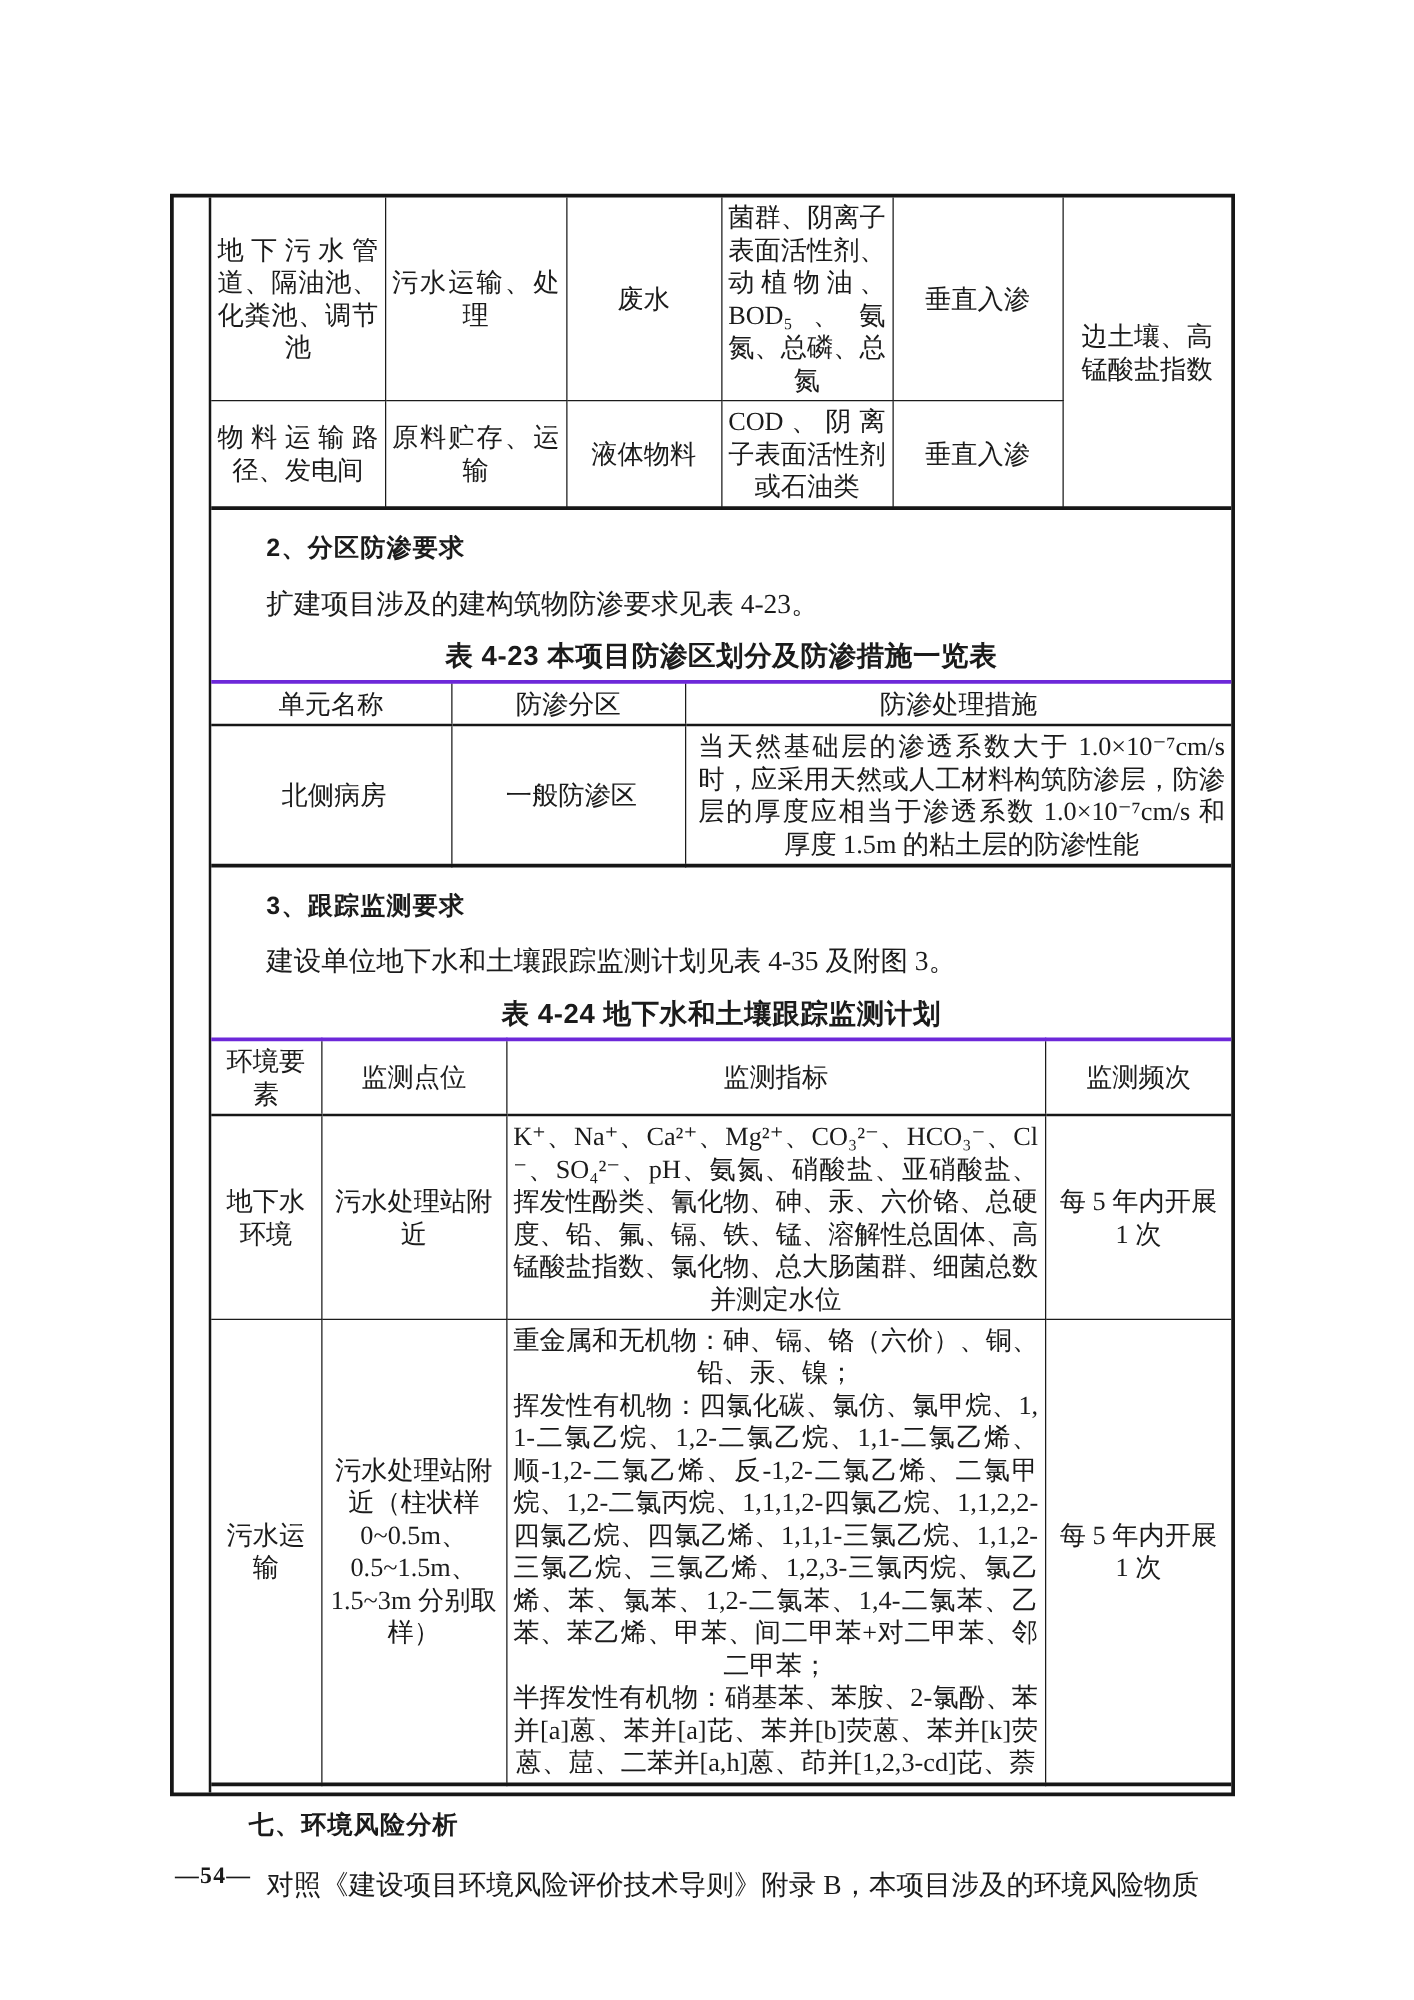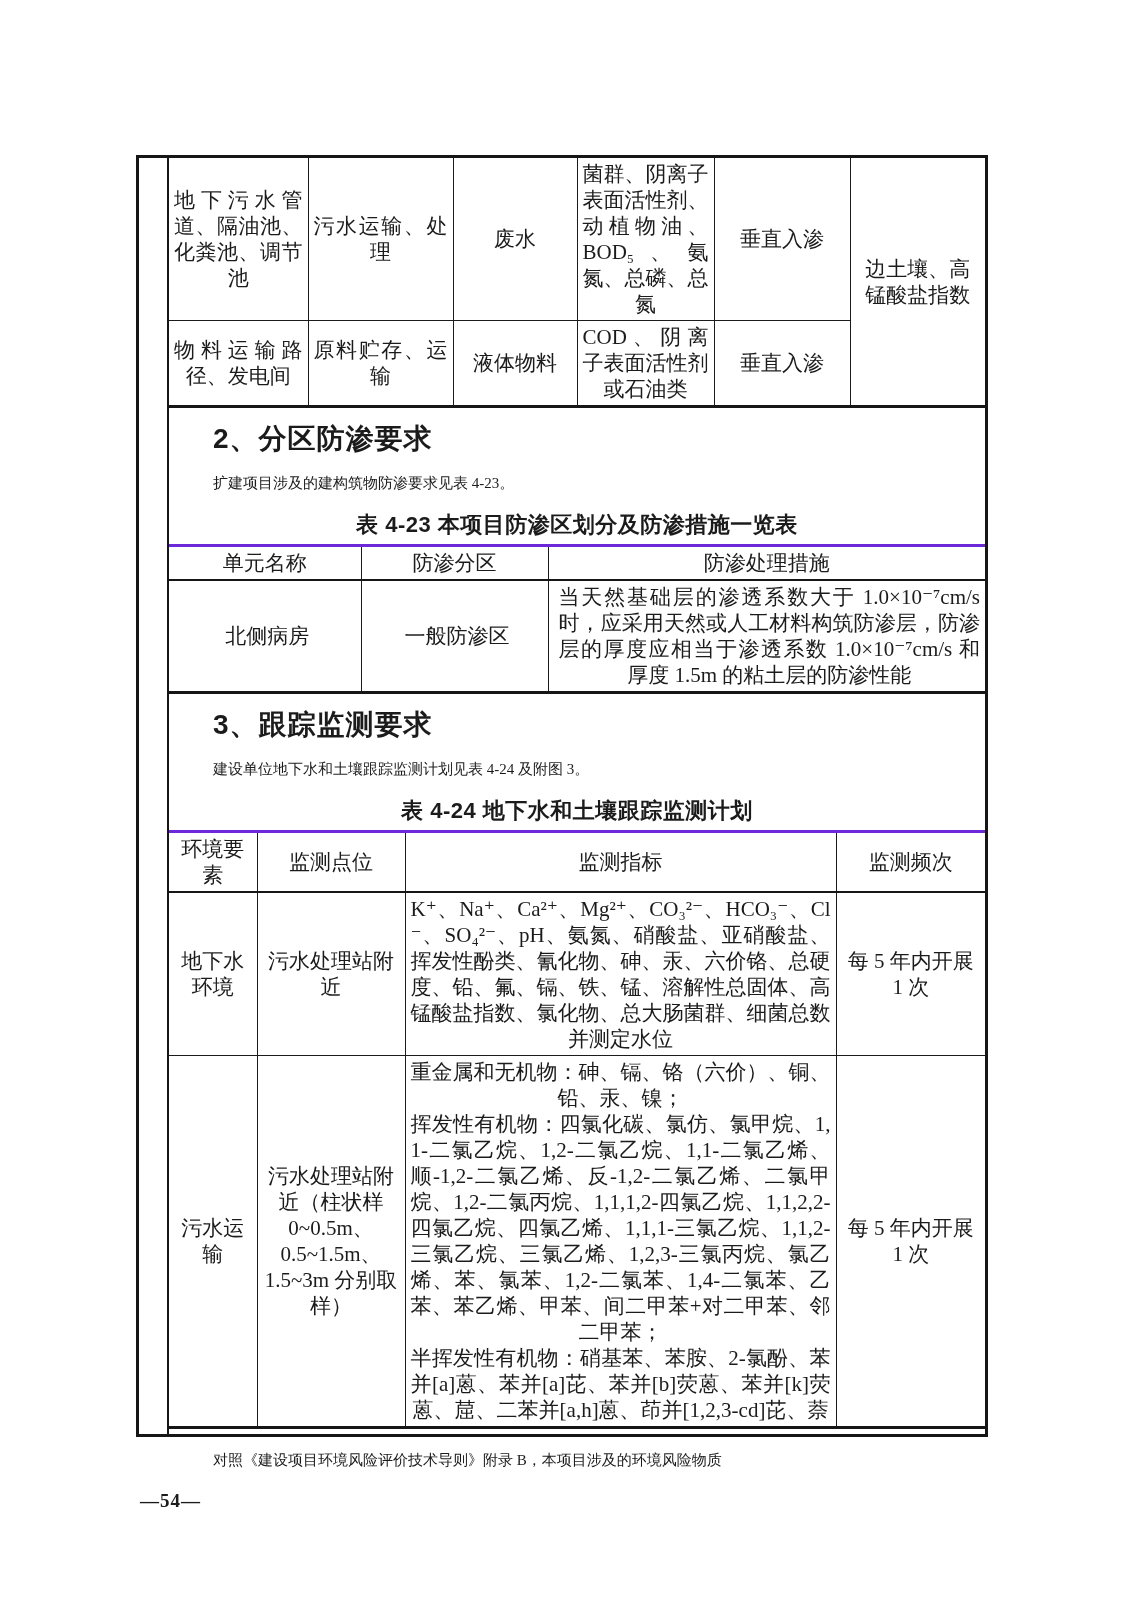--- a/index.html
+++ b/index.html
@@ -30,22 +30,22 @@
 
   .c{text-align:center;}
   .j{text-align:justify;text-align-last:center;}
   .top{vertical-align:top;}
   .brk{word-break:break-all;}
   .ig{text-align:justify;text-align-last:center;}
 
   
   .sec{padding:0 4px;}
   .hd{font-family:"Liberation Sans","DejaVu Sans",sans-serif;font-weight:bold;
-      font-size:28px;line-height:34px;margin:14px 0 0;padding-left:40px;letter-spacing:1px;}
-  .para{font-size:15px;line-height:34px;margin:10px 0 0;text-indent:40px;}
+      font-size:20px;line-height:34px;margin:14px 0 0;padding-left:40px;letter-spacing:1px;}
+  .para{font-size:22px;line-height:34px;margin:10px 0 0;text-indent:40px;}
   .ttl{font-family:"Liberation Sans","DejaVu Sans",sans-serif;font-weight:bold;
        font-size:22px;line-height:30px;margin:10px 0 4px;text-align:center;letter-spacing:0.5px;}
   .pageno{position:absolute;left:140px;top:1490px;font-size:19px;letter-spacing:1px;font-weight:bold;}
 </style>
 </head>
 <body>
 
 <div class="page">
   <div class="frame">
     <div class="gutter"></div>
@@ -101,21 +101,21 @@
           <td class="c">一般防渗区</td>
           <td>
             <div class="ig">当天然基础层的渗透系数大于 1.0×10⁻⁷cm/s 时，应采用天然或人工材料构筑防渗层，防渗层的厚度应相当于渗透系数 1.0×10⁻⁷cm/s 和厚度 1.5m 的粘土层的防渗性能</div>
           </td>
         </tr>
       </tbody>
         </table>
 
       <div class="sec">
         <div class="hd">3、跟踪监测要求</div>
-        <p class="para">建设单位地下水和土壤跟踪监测计划见表 4-24 及附图 3。</p>
+        <p class="para">建设单位地下水和土壤跟踪监测计划见表 4-35 及附图 3。</p>
         <div class="ttl">表 4-24 地下水和土壤跟踪监测计划</div>
       </div>
       <table class="tbl t24">
         <colgroup>
             <col style="width:88px">
             <col style="width:148px">
             <col style="width:431px">
             <col>
           </colgroup>
         <tbody>
@@ -140,20 +140,21 @@
             <div class="ig brk">重金属和无机物：砷、镉、铬（六价）、铜、铅、汞、镍；</div>
             <div class="ig brk">挥发性有机物：四氯化碳、氯仿、氯甲烷、1,1-二氯乙烷、1,2-二氯乙烷、1,1-二氯乙烯、顺-1,2-二氯乙烯、反-1,2-二氯乙烯、二氯甲烷、1,2-二氯丙烷、1,1,1,2-四氯乙烷、1,1,2,2-四氯乙烷、四氯乙烯、1,1,1-三氯乙烷、1,1,2-三氯乙烷、三氯乙烯、1,2,3-三氯丙烷、氯乙烯、苯、氯苯、1,2-二氯苯、1,4-二氯苯、乙苯、苯乙烯、甲苯、间二甲苯+对二甲苯、邻二甲苯；</div>
             <div class="ig brk">半挥发性有机物：硝基苯、苯胺、2-氯酚、苯并[a]蒽、苯并[a]芘、苯并[b]荧蒽、苯并[k]荧蒽、䓛、二苯并[a,h]蒽、茚并[1,2,3-cd]芘、萘</div>
           </td>
           <td class="c">每 5 年内开展 1 次</td>
         </tr>
       </tbody>
         </table>
 
       <div class="sec">
+        <div class="hd" style="padding-left:26px">七、环境风险分析</div>
         <p class="para" style="margin-top:14px">对照《建设项目环境风险评价技术导则》附录 B，本项目涉及的环境风险物质</p>
       </div>
 
     </div>
   </div>
 
   <div class="pageno">—54—</div>
 </div>
 
 </body></html>

